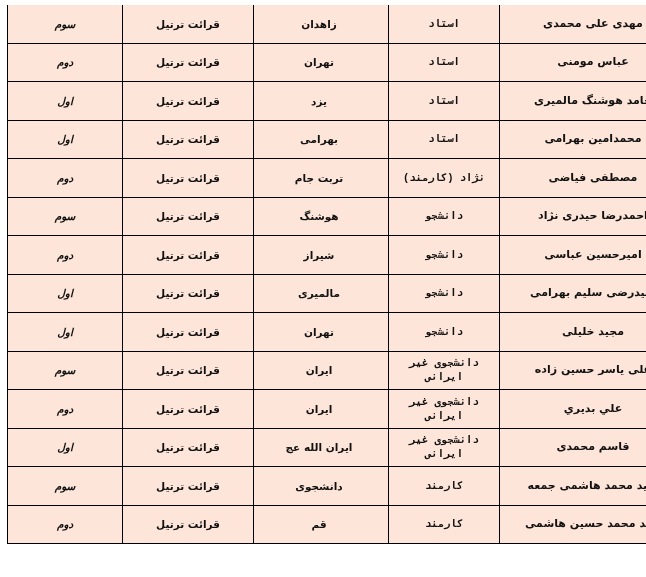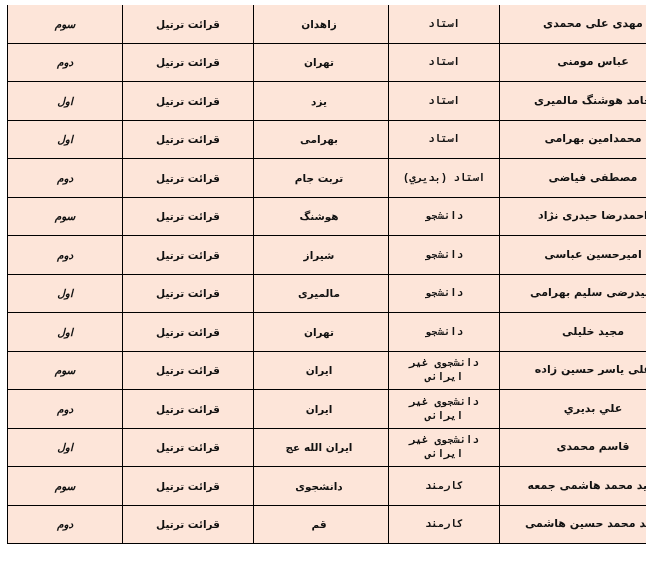--- a/index.html
+++ b/index.html
@@ -66,21 +66,21 @@
   <tr>
     <td class="c-name">محمدامین بهرامی</td>
     <td class="c-role">استاد</td>
     <td class="c-city">بهرامی</td>
     <td class="c-field">قرائت ترتیل</td>
     <td class="c-rank">اول</td>
   </tr>
 
   <tr>
     <td class="c-name">مصطفی فیاضی</td>
-    <td class="c-role">استاد (بديري)</td>
+    <td class="c-role">نژاد (کارمند)</td>
     <td class="c-city">تربت جام</td>
     <td class="c-field">قرائت ترتیل</td>
     <td class="c-rank">دوم</td>
   </tr>
 
   <tr>
     <td class="c-name">احمدرضا حیدری نژاد</td>
     <td class="c-role">دانشجو</td>
     <td class="c-city">هوشنگ</td>
     <td class="c-field">قرائت ترتیل</td>

